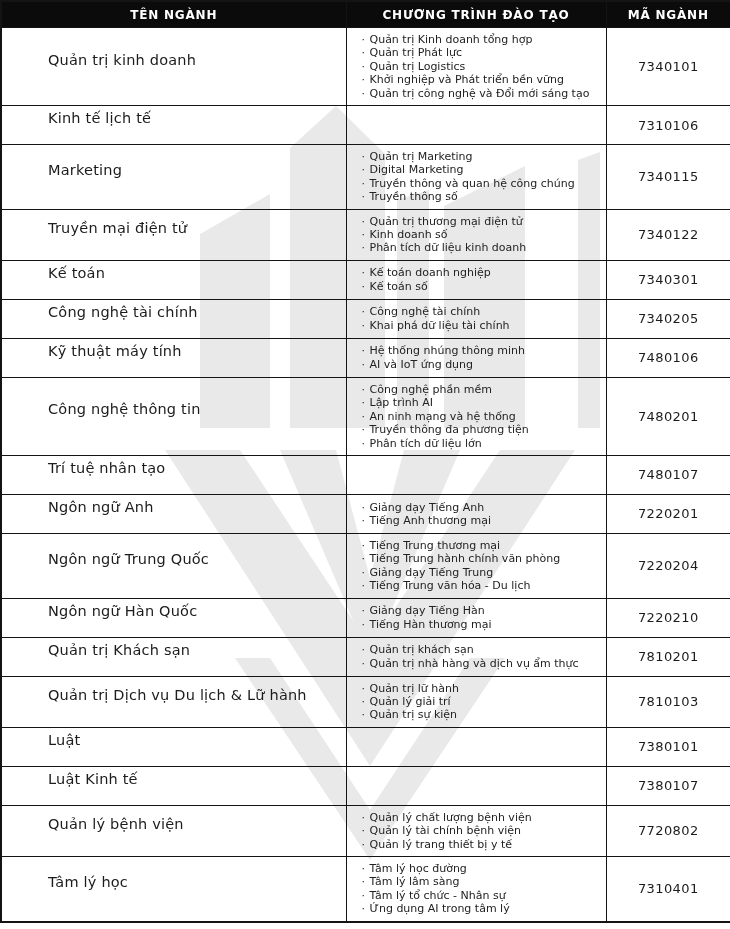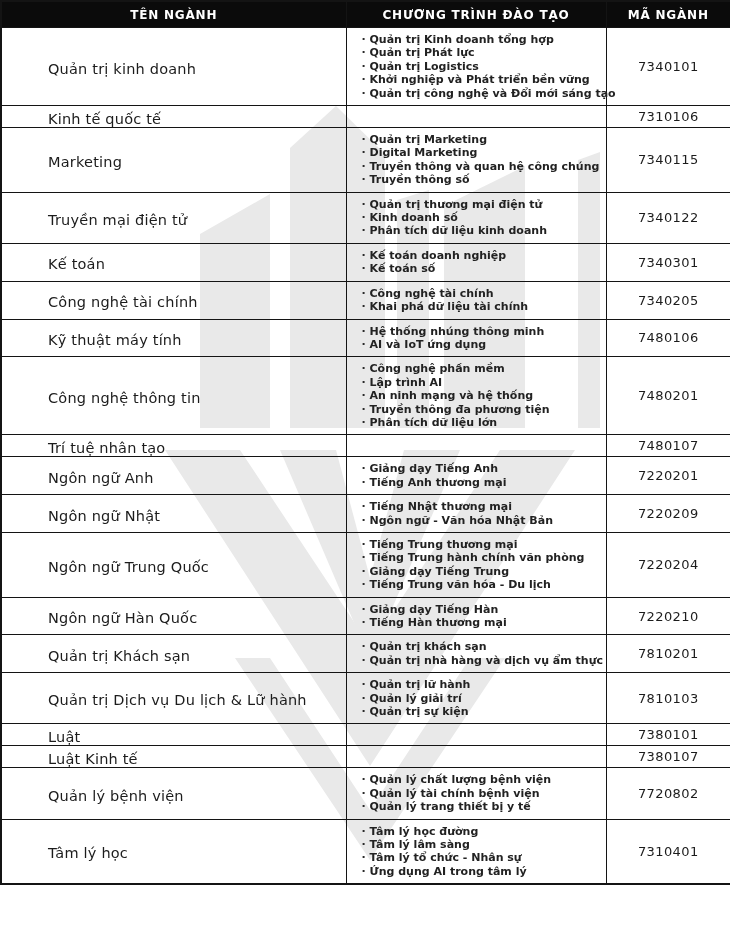--- a/index.html
+++ b/index.html
@@ -35,31 +35,30 @@
   th, td { border: 1.5px solid #141414; vertical-align: middle; }
   thead th {
     background: #0b0b0b;
     color: #ffffff;
     font-size: 12px;
     font-weight: bold;
     letter-spacing: 0.8px;
     padding: 6px 4px 5px 4px;
   }
   td.name-cell {
-    padding: 4px 6px 0 46px;
+    padding: 4px 6px 18px 46px;
     font-size: 14.5px;
     color: #1c1c1c;
     letter-spacing: 0.2px;
     text-align: left;
   }
   td.programs-cell {
     padding: 5px 6px 5px 15px;
     font-size: 11px;
     color: #222222;
-    font-weight: bold;
   }
   .program-item {
     line-height: 13.4px;
     white-space: nowrap;
   }
   .program-item::before {
     content: "\00B7";
     display: inline-block;
     width: 8px;
     color: #2a2a2a;
@@ -110,21 +109,21 @@
           <td class="programs-cell">
             <div class="program-item">Quản trị Kinh doanh tổng hợp</div>
             <div class="program-item">Quản trị Phát lực</div>
             <div class="program-item">Quản trị Logistics</div>
             <div class="program-item">Khởi nghiệp và Phát triển bền vững</div>
             <div class="program-item">Quản trị công nghệ và Đổi mới sáng tạo</div>
           </td>
           <td class="code-cell">7340101</td>
         </tr>
         <tr>
-          <td class="name-cell">Kinh tế quốc tế</td>
+          <td class="name-cell">Kinh tế lịch tế</td>
           <td class="programs-cell"></td>
           <td class="code-cell">7310106</td>
         </tr>
         <tr>
           <td class="name-cell">Marketing</td>
           <td class="programs-cell">
             <div class="program-item">Quản trị Marketing</div>
             <div class="program-item">Digital Marketing</div>
             <div class="program-item">Truyền thông và quan hệ công chúng</div>
             <div class="program-item">Truyền thông số</div>
@@ -182,28 +181,20 @@
         </tr>
         <tr>
           <td class="name-cell">Ngôn ngữ Anh</td>
           <td class="programs-cell">
             <div class="program-item">Giảng dạy Tiếng Anh</div>
             <div class="program-item">Tiếng Anh thương mại</div>
           </td>
           <td class="code-cell">7220201</td>
         </tr>
         <tr>
-          <td class="name-cell">Ngôn ngữ Nhật</td>
-          <td class="programs-cell">
-            <div class="program-item">Tiếng Nhật thương mại</div>
-            <div class="program-item">Ngôn ngữ - Văn hóa Nhật Bản</div>
-          </td>
-          <td class="code-cell">7220209</td>
-        </tr>
-        <tr>
           <td class="name-cell">Ngôn ngữ Trung Quốc</td>
           <td class="programs-cell">
             <div class="program-item">Tiếng Trung thương mại</div>
             <div class="program-item">Tiếng Trung hành chính văn phòng</div>
             <div class="program-item">Giảng dạy Tiếng Trung</div>
             <div class="program-item">Tiếng Trung văn hóa - Du lịch</div>
           </td>
           <td class="code-cell">7220204</td>
         </tr>
         <tr>

